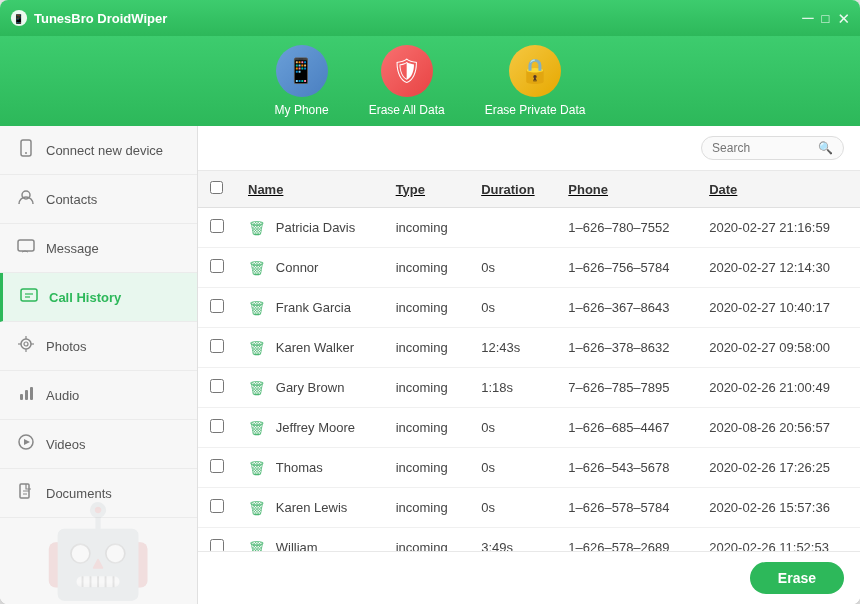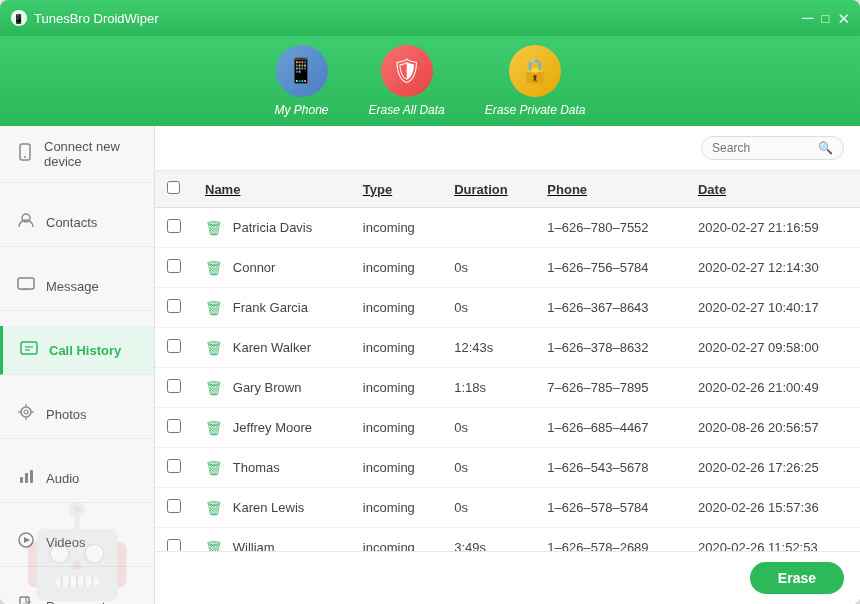--- a/index.html
+++ b/index.html
@@ -30,21 +30,21 @@
       gap: 6px;
       flex: 1;
     }
     .title-bar-icon {
       width: 18px;
       height: 18px;
     }
     .title-bar-title {
       color: white;
       font-size: 13px;
-      font-weight: 400;
+      font-weight: 700;
     }
     .title-bar-controls {
       display: flex;
       gap: 8px;
       align-items: center;
     }
     .title-bar-controls span {
       color: white;
       font-size: 14px;
       cursor: pointer;
@@ -77,41 +77,39 @@
       justify-content: center;
       font-size: 22px;
     }
     .nav-icon-circle.phone { background: linear-gradient(135deg, #6a9fd8, #4a7fc1); }
     .nav-icon-circle.erase { background: linear-gradient(135deg, #f87070, #e84343); }
     .nav-icon-circle.private { background: linear-gradient(135deg, #f5c842, #e6a800); }
     .nav-label {
       color: white;
       font-size: 12px;
       font-weight: 500;
-      font-style: italic;
     }
 
     
     .app-body {
       display: flex;
       flex: 1;
       overflow: hidden;
       background: white;
     }
 
     
     .sidebar {
-      width: 155px;
+      width: 198px;
       background: #f7f7f7;
       border-right: 1px solid #e0e0e0;
       display: flex;
       flex-direction: column;
       flex-shrink: 0;
       position: relative;
-      gap: 15px;
     }
     .sidebar-item {
       display: flex;
       align-items: center;
       gap: 10px;
       padding: 13px 16px;
       cursor: pointer;
       color: #555;
       font-size: 13px;
       border-bottom: 1px solid #ebebeb;

